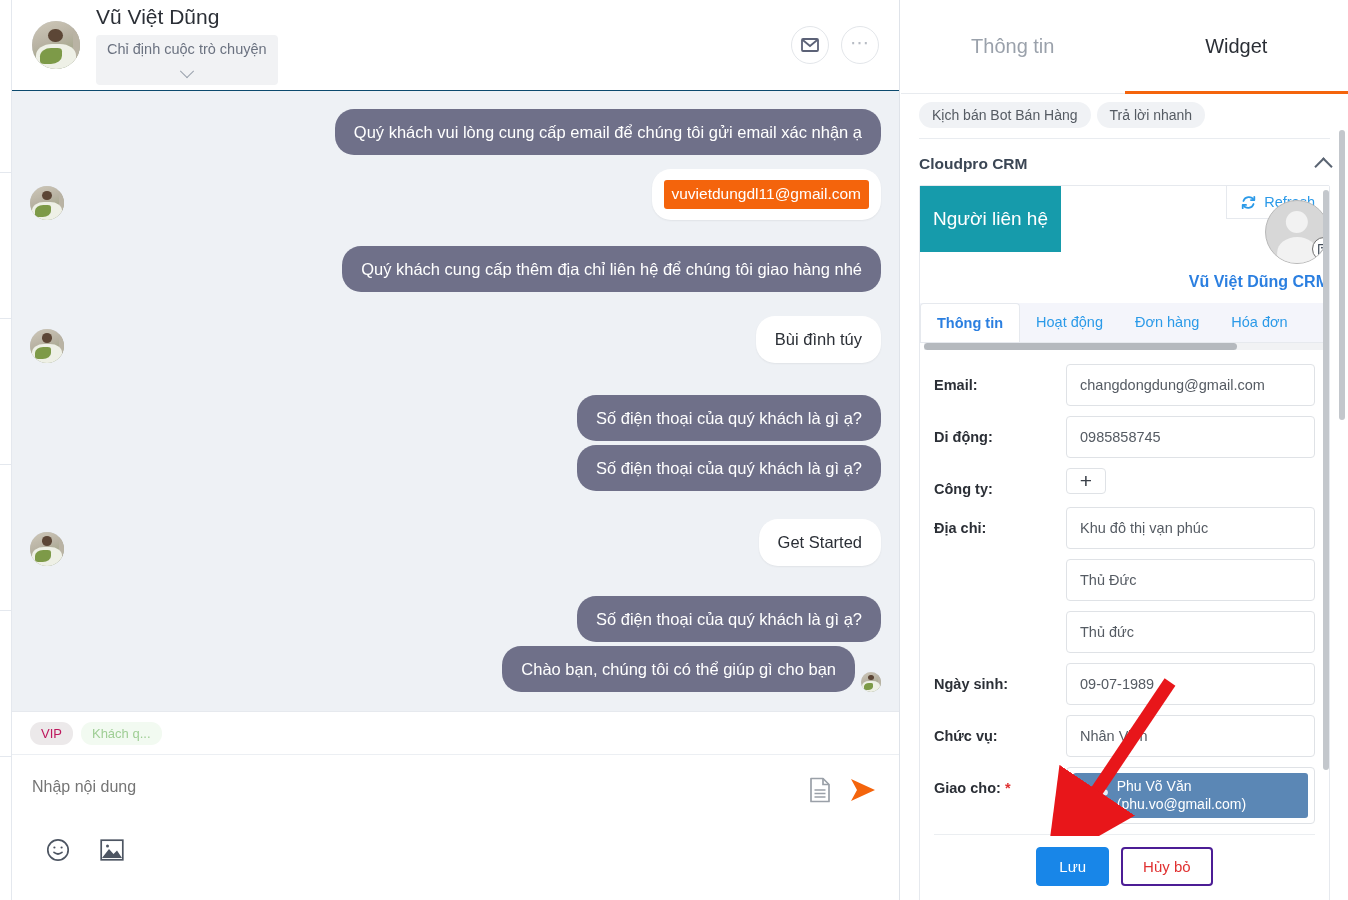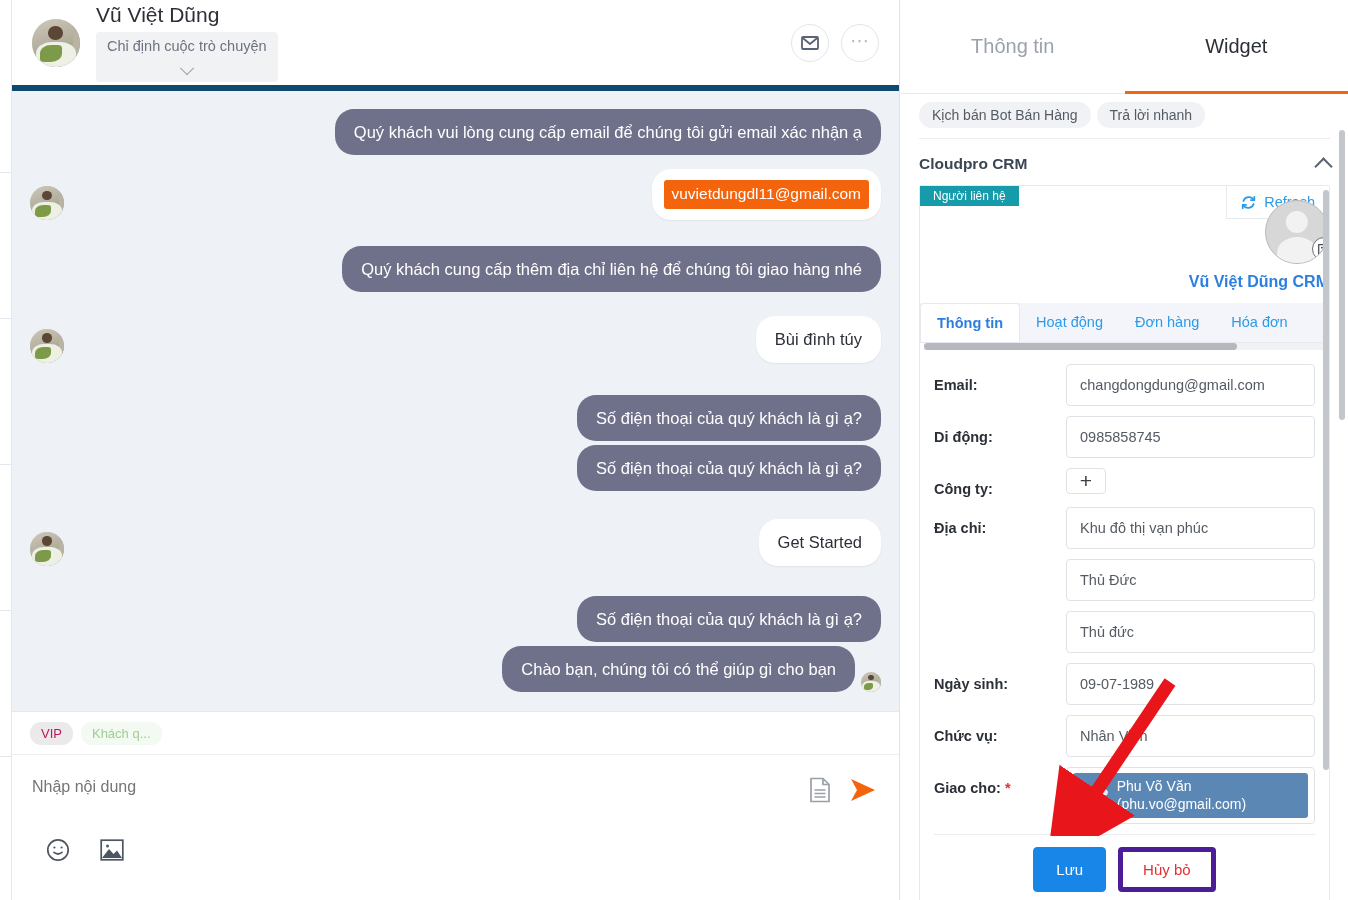--- a/index.html
+++ b/index.html
@@ -37,21 +37,21 @@
     width: 888px; height: 900px;
     background: #eef1f5;
     display: flex; flex-direction: column;
     border-right: 1px solid #dfe3e9;
   }
 
   
   .chat-header {
     height: 91px;
     background: #ffffff;
-    border-bottom: 6px solid #0c4a6e;
+    border-bottom: 1px solid #0c4a6e;
     display: flex; align-items: center;
     padding: 0 20px 0 20px;
     flex: 0 0 auto;
     position: relative;
   }
   .hdr-avatar {
     width: 48px; height: 48px; border-radius: 50%;
     flex: 0 0 auto;
     overflow: hidden;
     background: #cfd4dc;
@@ -219,21 +219,21 @@
 
   .crm-card {
     margin: 0 18px; position: relative;
     border: 1px solid #e6e9ee; border-radius: 2px;
     background: #fff;
     padding-bottom: 8px;
   }
   .badge-contact {
     position: absolute; left: 0; top: 0;
     background: #169bab; color: #fff;
-    font-size: 12px; padding: 3px 13px;
+    font-size: 19px; padding: 22px 13px;
     z-index: 2;
   }
   .btn-refresh {
     position: absolute; right: 0; top: 0;
     border: 1px solid #e6e9ee; border-top: 0; border-right: 0;
     background: #fff; color: #2b9ae8;
     font-size: 14.5px; padding: 8px 14px;
     display: flex; align-items: center; gap: 8px;
     cursor: pointer;
   }
@@ -336,21 +336,21 @@
   .form-actions {
     display: flex; justify-content: center; gap: 12px;
     padding: 12px 0 14px 0; border-top: 1px solid #ebeef1; margin: 6px 14px 0 14px;
   }
   .btn-primary {
     background: #1886e8; color: #fff; border: 1px solid #1886e8;
     border-radius: 4px; padding: 9px 22px; font-size: 15px; cursor: pointer;
     font-family: "Liberation Sans", sans-serif;
   }
   .btn-danger-o {
-    background: #fff; color: #e03131; border: 5px solid #4c1d95;
+    background: #fff; color: #e03131; border: 2px solid #4c1d95;
     border-radius: 4px; padding: 9px 20px; font-size: 15px; cursor: pointer;
     font-family: "Liberation Sans", sans-serif;
   }
 
   
   .vscroll-panel {
     position: absolute; right: 3px; top: 130px;
     width: 6px; height: 290px; border-radius: 4px; background: #c3c7cc;
     cursor: pointer; z-index: 9;
   }

